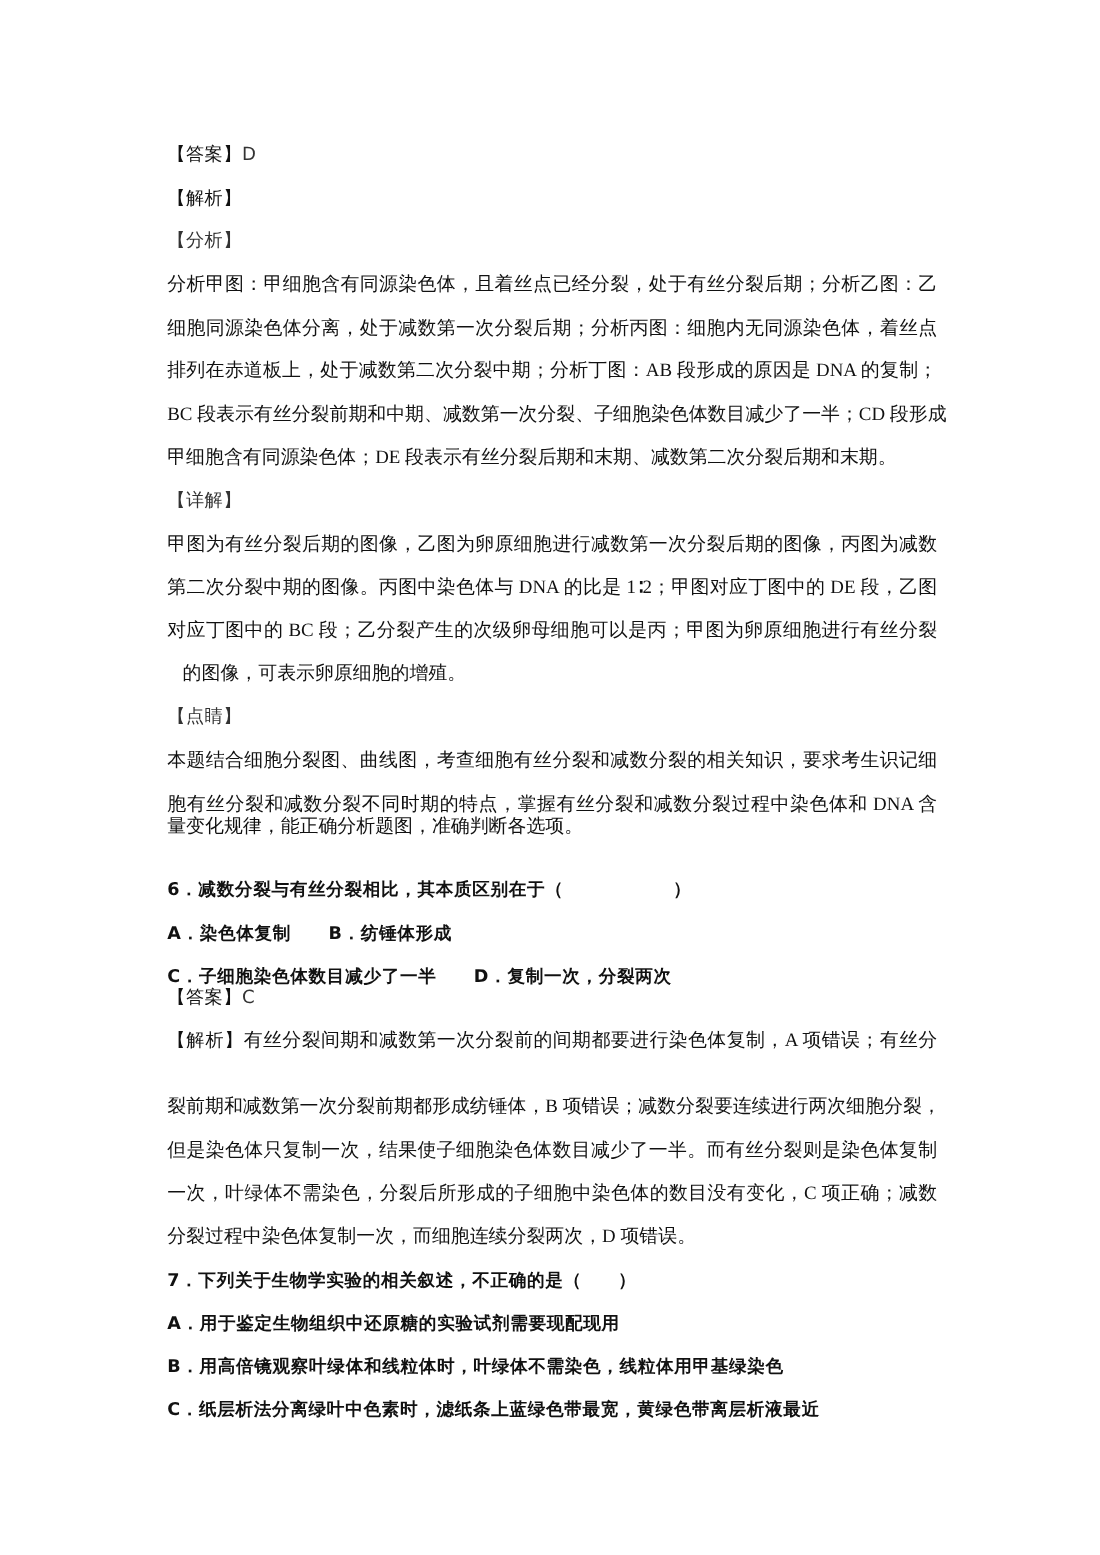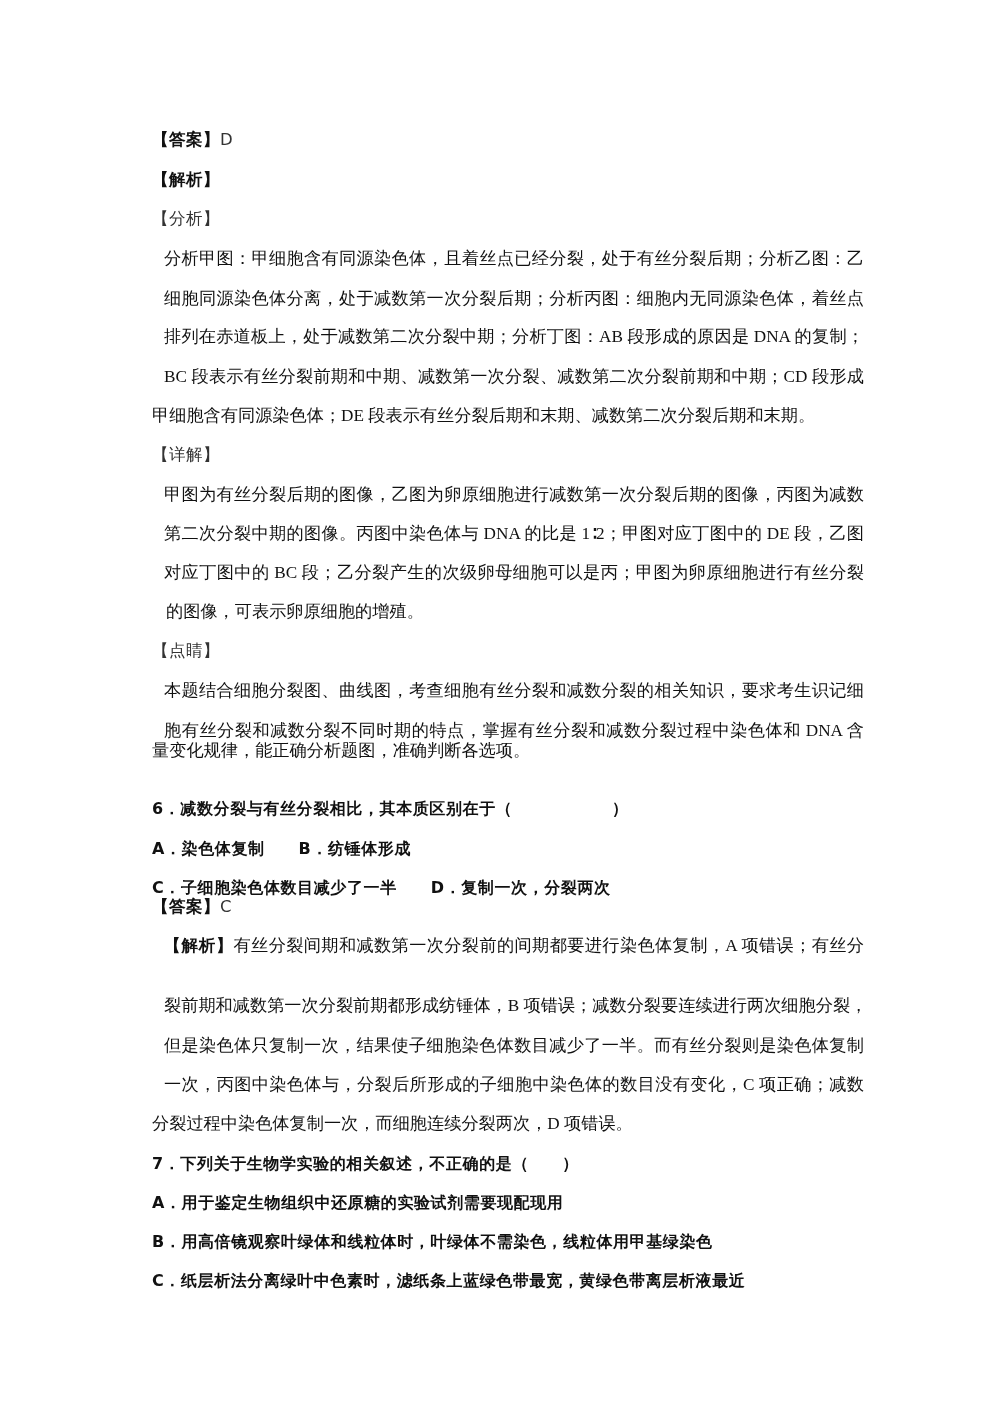--- a/index.html
+++ b/index.html
@@ -1,41 +1,41 @@
 <!DOCTYPE html>
 <html><head>
   <meta charset="utf-8">
   <style>
     html, body { margin: 0; padding: 0; background: #ffffff; }
     body { width: 1000px; height: 1414px; position: relative; overflow: hidden; color: #111111; }
     .page { position: absolute; left: 152px; top: 0; width: 700px; }
     .line { position: absolute; left: 0; white-space: nowrap; font-size: 17.2px; line-height: 24px; }
     .serif { font-family: "Liberation Serif", "DejaVu Serif", serif; }
     .hdr { font-family: "DejaVu Sans", "Liberation Sans", sans-serif; font-size: 16.5px; letter-spacing: 0.5px; }
-    .hdr-b { font-weight: bold; }
+    .hdr-b { font-weight: normal; }
     .thin { font-weight: normal; color: #333; }
     .q { font-family: "DejaVu Sans", "Liberation Sans", sans-serif; font-weight: bold; font-size: 16px; letter-spacing: 0.6px; }
     .opt-gap { display: inline-block; width: 34px; }
-    .justify { text-align: justify; text-align-last: justify; width: 700px; margin-left: 12px; }
+    .justify { text-align: justify; text-align-last: justify; width: 700px; }
   </style>
 </head>
 <body>
 
 <div class="page">
 
   <div class="line hdr" style="top:128px;">
     <span class="hdr-b">【答案】</span><span class="thin">D</span>
   </div>
   <div class="line hdr hdr-b" style="top:168px;">【解析】</div>
   <div class="line hdr thin" style="top:207px;">【分析】</div>
 
   <div class="line serif justify" style="top:247px;">分析甲图：甲细胞含有同源染色体，且着丝点已经分裂，处于有丝分裂后期；分析乙图：乙</div>
   <div class="line serif justify" style="top:287px;">细胞同源染色体分离，处于减数第一次分裂后期；分析丙图：细胞内无同源染色体，着丝点</div>
   <div class="line serif justify" style="top:325px;">排列在赤道板上，处于减数第二次分裂中期；分析丁图：AB 段形成的原因是 DNA 的复制；</div>
-  <div class="line serif justify" style="top:365px;">BC 段表示有丝分裂前期和中期、减数第一次分裂、减数第二次分裂前期和中期；CD 段形成</div>
+  <div class="line serif justify" style="top:365px;">BC 段表示有丝分裂前期和中期、减数第一次分裂、子细胞染色体数目减少了一半；CD 段形成</div>
   <div class="line serif" style="top:404px;">甲细胞含有同源染色体；DE 段表示有丝分裂后期和末期、减数第二次分裂后期和末期。</div>
 
   <div class="line hdr thin" style="top:443px;">【详解】</div>
   <div class="line serif justify" style="top:483px;">甲图为有丝分裂后期的图像，乙图为卵原细胞进行减数第一次分裂后期的图像，丙图为减数</div>
   <div class="line serif justify" style="top:522px;">第二次分裂中期的图像。丙图中染色体与 DNA 的比是 1∶2；甲图对应丁图中的 DE 段，乙图</div>
   <div class="line serif justify" style="top:561px;">对应丁图中的 BC 段；乙分裂产生的次级卵母细胞可以是丙；甲图为卵原细胞进行有丝分裂</div>
   <div class="line serif" style="top:600px;margin-left:14px;">的图像，可表示卵原细胞的增殖。</div>
 
   <div class="line hdr thin" style="top:639px;">【点睛】</div>
   <div class="line serif justify" style="top:679px;">本题结合细胞分裂图、曲线图，考查细胞有丝分裂和减数分裂的相关知识，要求考生识记细</div>
@@ -51,21 +51,21 @@
   </div>
 
   <div class="line hdr" style="top:895px;">
     <span class="hdr-b">【答案】</span><span class="thin">C</span>
   </div>
   <div class="line serif justify" style="top:934px;">
     <span class="hdr hdr-b">【解析】</span><span>有丝分裂间期和减数第一次分裂前的间期都要进行染色体复制，A 项错误；有丝分</span>
   </div>
   <div class="line serif justify" style="top:994px;">裂前期和减数第一次分裂前期都形成纺锤体，B 项错误；减数分裂要连续进行两次细胞分裂，</div>
   <div class="line serif justify" style="top:1034px;">但是染色体只复制一次，结果使子细胞染色体数目减少了一半。而有丝分裂则是染色体复制</div>
-  <div class="line serif justify" style="top:1073px;">一次，丙图中染色体与，分裂后所形成的子细胞中染色体的数目没有变化，C 项正确；减数</div>
+  <div class="line serif justify" style="top:1073px;">一次，叶绿体不需染色，分裂后所形成的子细胞中染色体的数目没有变化，C 项正确；减数</div>
   <div class="line serif" style="top:1112px;">分裂过程中染色体复制一次，而细胞连续分裂两次，D 项错误。</div>
 
   <div class="line q" style="top:1152px;">7．下列关于生物学实验的相关叙述，不正确的是（　　）</div>
   <div class="line q" style="top:1191px;">
     <span>A．</span><span>用于鉴定生物组织中还原糖的实验试剂需要现配现用</span>
   </div>
   <div class="line q" style="top:1230px;">
     <span>B．</span><span>用高倍镜观察叶绿体和线粒体时，叶绿体不需染色，线粒体用甲基绿染色</span>
   </div>
   <div class="line q" style="top:1269px;">

